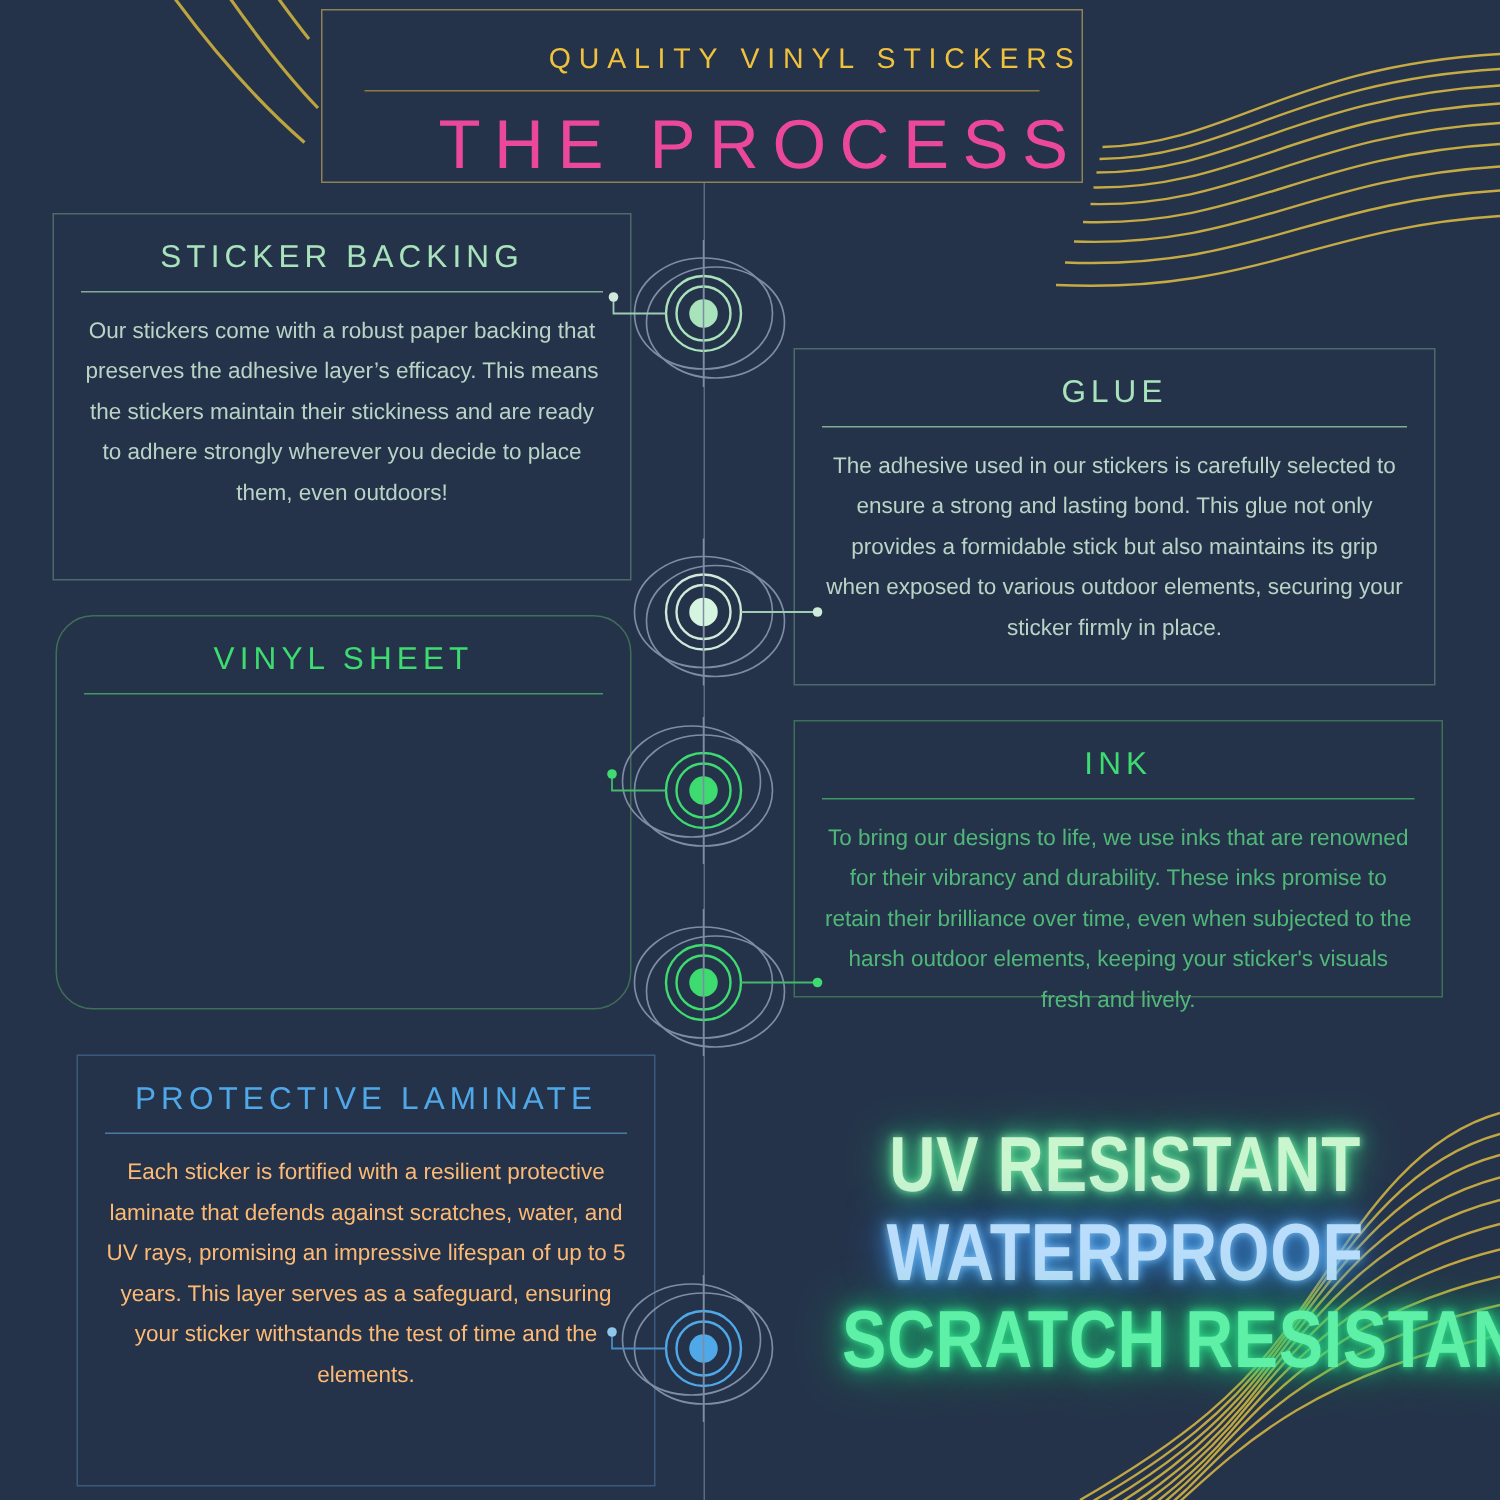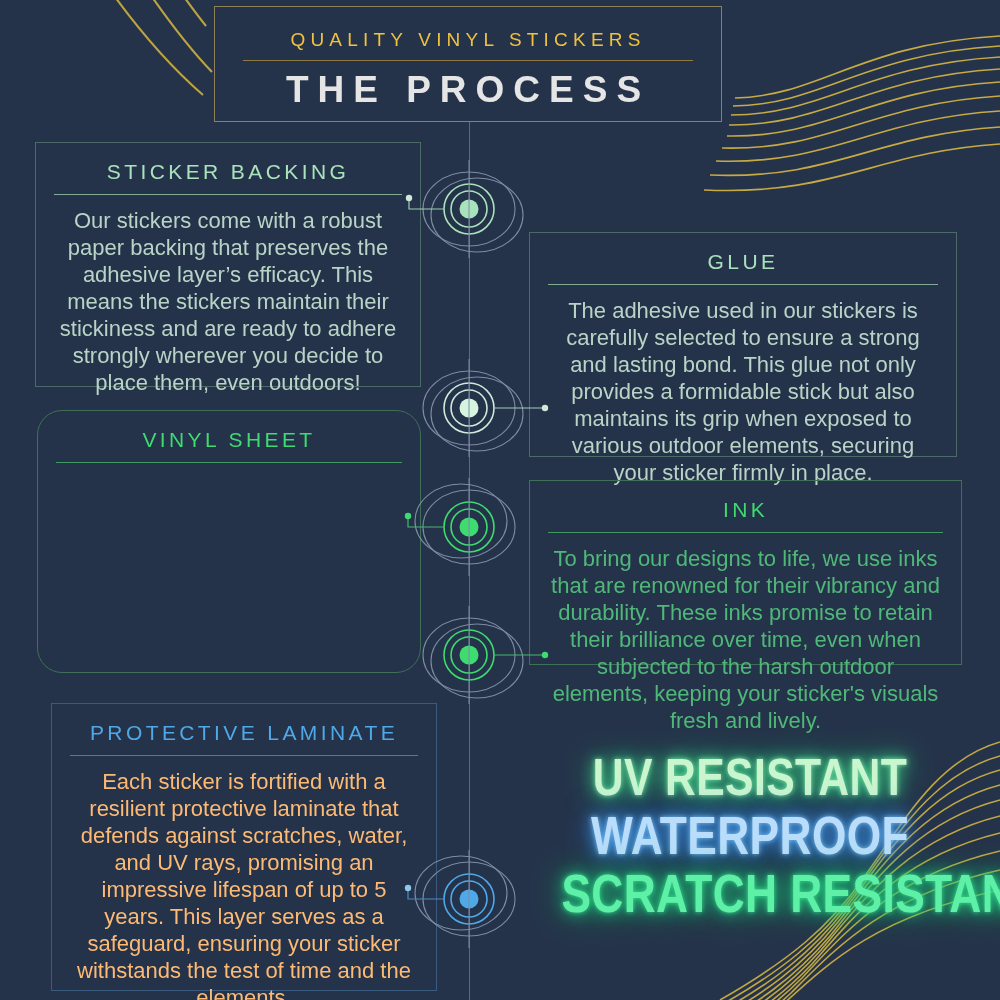--- a/index.html
+++ b/index.html
@@ -29,42 +29,42 @@
   
   #title-banner {
     position: absolute;
     left: 214px;
     top: 6px;
     width: 508px;
     height: 116px;
     border: 1px solid #8b8258;
     box-sizing: border-box;
     z-index: 5;
-    text-align: center;
+    text-align: right;
   }
   #title-kicker {
     margin-top: 22px;
     color: #f0c23c;
     font-size: 19px;
     letter-spacing: 5.2px;
     font-weight: 400;
     white-space: nowrap;
   }
   #title-rule {
     width: 450px;
     height: 1px;
     background: #8d7c3d;
     margin: 9px auto 0 auto;
   }
   #title-main {
     margin-top: 8px;
-    color: #e5e5e5;
-    font-size: 37px;
+    color: #ec4899;
+    font-size: 46px;
     letter-spacing: 9px;
-    font-weight: 700;
+    font-weight: 400;
     white-space: nowrap;
   }
 
   
   #spine {
     position: absolute;
     left: 469px;
     top: 122px;
     width: 1px;
     height: 878px;
@@ -86,21 +86,21 @@
     letter-spacing: 3.4px;
     font-weight: 400;
     white-space: nowrap;
   }
   .card-rule {
     height: 1px;
     margin: 10px 0 0 0;
   }
   .card-body {
     text-align: center;
-    font-size: 22px;
+    font-size: 15px;
     line-height: 27px;
     margin-top: 12px;
   }
 
   
   .c-mint  { border-color: #4d6a6a; }
   .c-mint  .card-title { color: #a9e3bc; }
   .c-mint  .card-rule  { background: #7fae94; }
   .c-mint  .card-body  { color: #b9d4c6; }
 

